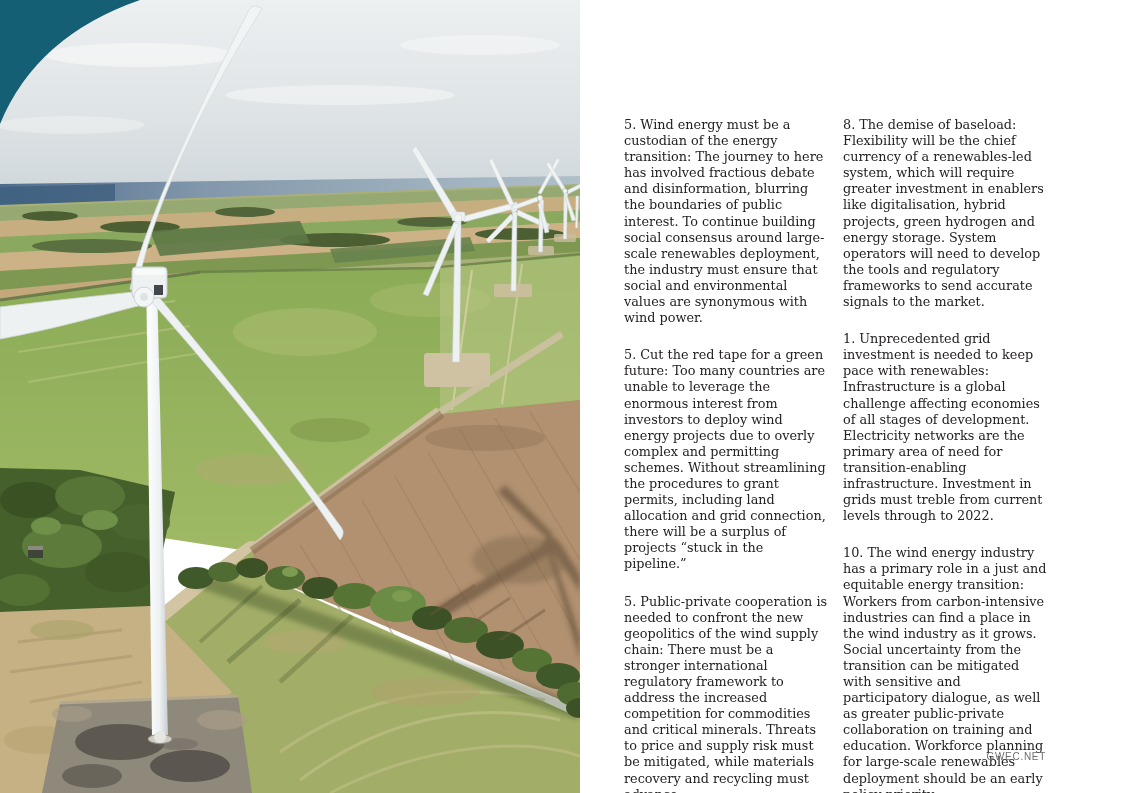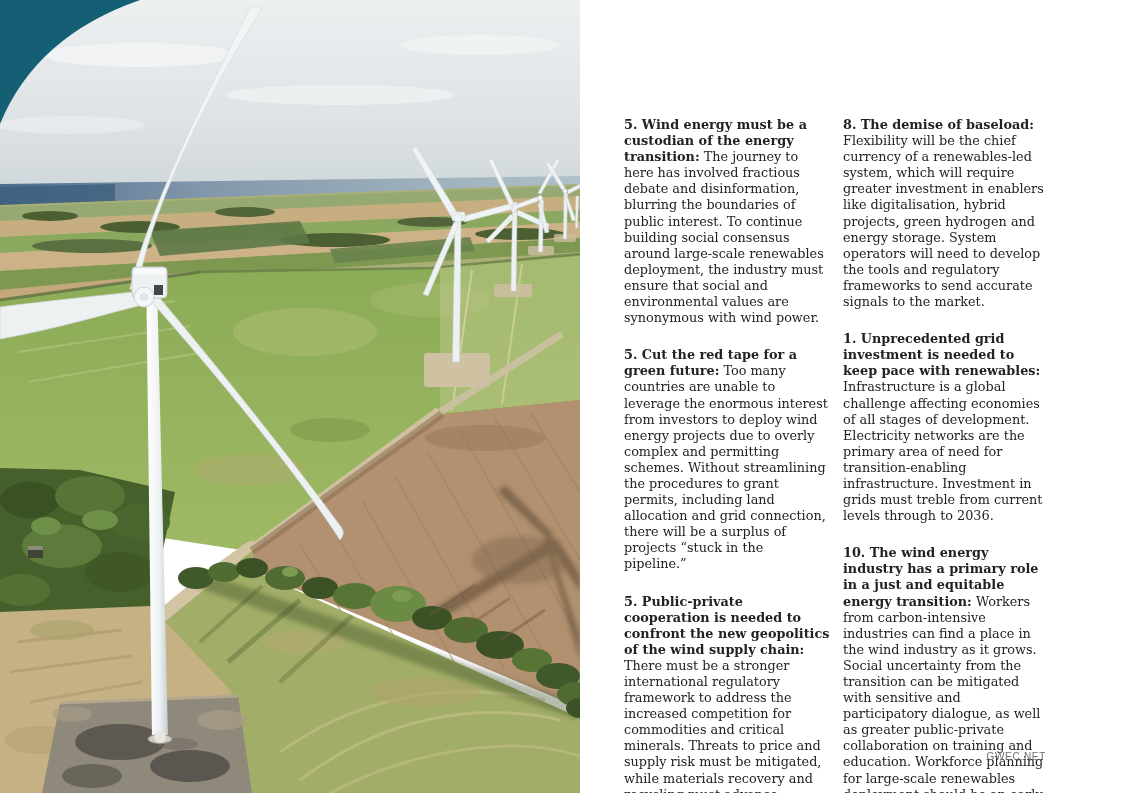--- a/index.html
+++ b/index.html
@@ -10,21 +10,21 @@
   .photo { position:absolute; left:0; top:0; width:580px; height:793px; }
   .photo svg { display:block; }
   .textcol {
     position:absolute; top:117px; width:206px;
     color:#242122; font-size:12.8px; line-height:16.1px;
     -webkit-font-smoothing:antialiased;
   }
   .col-1 { left:624px; }
   .col-2 { left:843px; }
   .item { margin:0 0 21px 0; }
-  .item strong { font-weight:bold;text-align:center; }
+  .item strong { font-weight:normal;text-align:center; }
   .footer {
     position:absolute; top:751px; right:76px;
     font-family:"Liberation Sans", sans-serif;
     font-size:10px; letter-spacing:0.7px; color:#6c6e70;
   }
 </style>
 </head>
 <body>
 
 <div class="page">
@@ -273,21 +273,21 @@
     </p>
   </div>
 
   <div class="textcol col-2">
     <p class="item">
       <strong>8. The demise of baseload:</strong>
       <span>Flexibility will be the chief currency of a renewables-led system, which will require greater investment in enablers like digitalisation, hybrid projects, green hydrogen and energy storage. System operators will need to develop the tools and regulatory frameworks to send accurate signals to the market.</span>
     </p>
     <p class="item">
       <strong>1. Unprecedented grid investment is needed to keep pace with renewables:</strong>
-      <span>Infrastructure is a global challenge affecting economies of all stages of development. Electricity networks are the primary area of need for transition-enabling infrastructure. Investment in grids must treble from current levels through to 2036.</span>
+      <span>Infrastructure is a global challenge affecting economies of all stages of development. Electricity networks are the primary area of need for transition-enabling infrastructure. Investment in grids must treble from current levels through to 2022.</span>
     </p>
     <p class="item">
       <strong>10. The wind energy industry has a primary role in a just and equitable energy transition:</strong>
       <span>Workers from carbon-intensive industries can find a place in the wind industry as it grows. Social uncertainty from the transition can be mitigated with sensitive and participatory dialogue, as well as greater public-private collaboration on training and education. Workforce planning for large-scale renewables deployment should be an early policy priority.</span>
     </p>
   </div>
 
   <div class="footer">GWEC.NET</div>
 
 </div>

